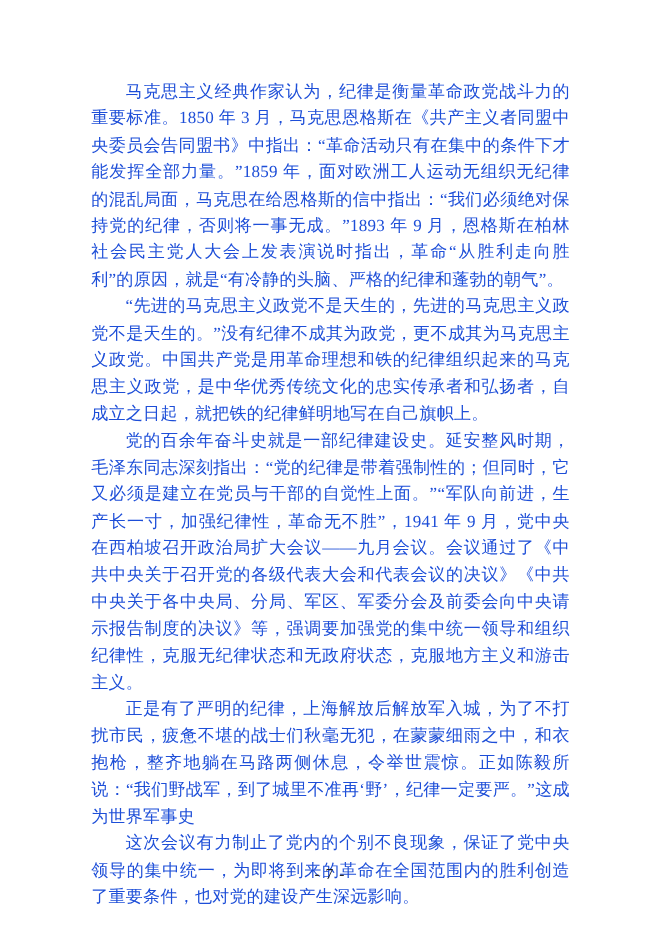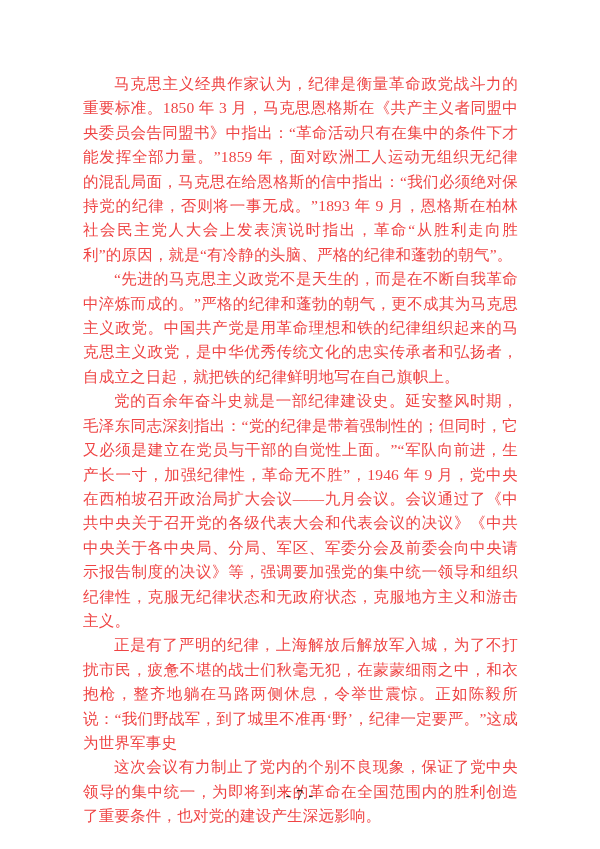--- a/index.html
+++ b/index.html
@@ -24,42 +24,42 @@
   }
   .para {
     margin: 0;
     padding: 0;
     font-size: 15.5px;
     line-height: 24.4px;
     text-indent: 2em;
     text-align: justify;
     text-justify: inter-ideograph;
     letter-spacing: 0.2px;
-    color: #ef4444;
+    color: #1d4ed8;
   }
   .footer {
     position: absolute;
     left: 0;
     top: 786px;
     width: 100%;
     text-align: center;
   }
   .page-number {
     font-size: 14px;
     letter-spacing: 1px;
     color: #222222;
   }
 </style>
 </head>
 <body>
 
 <div class="page">
   <div class="text-block">
     <p class="para">马克思主义经典作家认为，纪律是衡量革命政党战斗力的重要标准。1850 年 3 月，马克思恩格斯在《共产主义者同盟中央委员会告同盟书》中指出：“革命活动只有在集中的条件下才能发挥全部力量。”1859 年，面对欧洲工人运动无组织无纪律的混乱局面，马克思在给恩格斯的信中指出：“我们必须绝对保持党的纪律，否则将一事无成。”1893 年 9 月，恩格斯在柏林社会民主党人大会上发表演说时指出，革命“从胜利走向胜利”的原因，就是“有冷静的头脑、严格的纪律和蓬勃的朝气”。</p>
-    <p class="para">“先进的马克思主义政党不是天生的，而是在不断自我革命中淬炼而成的。”严格的纪律和蓬勃的朝气，更不成其为马克思主义政党。中国共产党是用革命理想和铁的纪律组织起来的马克思主义政党，是中华优秀传统文化的忠实传承者和弘扬者，自成立之日起，就把铁的纪律鲜明地写在自己旗帜上。</p>
-    <p class="para">党的百余年奋斗史就是一部纪律建设史。延安整风时期，毛泽东同志深刻指出：“党的纪律是带着强制性的；但同时，它又必须是建立在党员与干部的自觉性上面。”“军队向前进，生产长一寸，加强纪律性，革命无不胜”，1946 年 9 月，党中央在西柏坡召开政治局扩大会议——九月会议。会议通过了《中共中央关于召开党的各级代表大会和代表会议的决议》《中共中央关于各中央局、分局、军区、军委分会及前委会向中央请示报告制度的决议》等，强调要加强党的集中统一领导和组织纪律性，克服无纪律状态和无政府状态，克服地方主义和游击主义。</p>
+    <p class="para">“先进的马克思主义政党不是天生的，先进的马克思主义政党不是天生的。”没有纪律不成其为政党，更不成其为马克思主义政党。中国共产党是用革命理想和铁的纪律组织起来的马克思主义政党，是中华优秀传统文化的忠实传承者和弘扬者，自成立之日起，就把铁的纪律鲜明地写在自己旗帜上。</p>
+    <p class="para">党的百余年奋斗史就是一部纪律建设史。延安整风时期，毛泽东同志深刻指出：“党的纪律是带着强制性的；但同时，它又必须是建立在党员与干部的自觉性上面。”“军队向前进，生产长一寸，加强纪律性，革命无不胜”，1941 年 9 月，党中央在西柏坡召开政治局扩大会议——九月会议。会议通过了《中共中央关于召开党的各级代表大会和代表会议的决议》《中共中央关于各中央局、分局、军区、军委分会及前委会向中央请示报告制度的决议》等，强调要加强党的集中统一领导和组织纪律性，克服无纪律状态和无政府状态，克服地方主义和游击主义。</p>
     <p class="para">正是有了严明的纪律，上海解放后解放军入城，为了不打扰市民，疲惫不堪的战士们秋毫无犯，在蒙蒙细雨之中，和衣抱枪，整齐地躺在马路两侧休息，令举世震惊。正如陈毅所说：“我们野战军，到了城里不准再‘野’，纪律一定要严。”这成为世界军事史</p>
     <p class="para">这次会议有力制止了党内的个别不良现象，保证了党中央领导的集中统一，为即将到来的革命在全国范围内的胜利创造了重要条件，也对党的建设产生深远影响。</p>
   </div>
   <div class="footer">
     <span class="page-number">- 7 -</span>
   </div>
 </div>
 
 </body></html>

